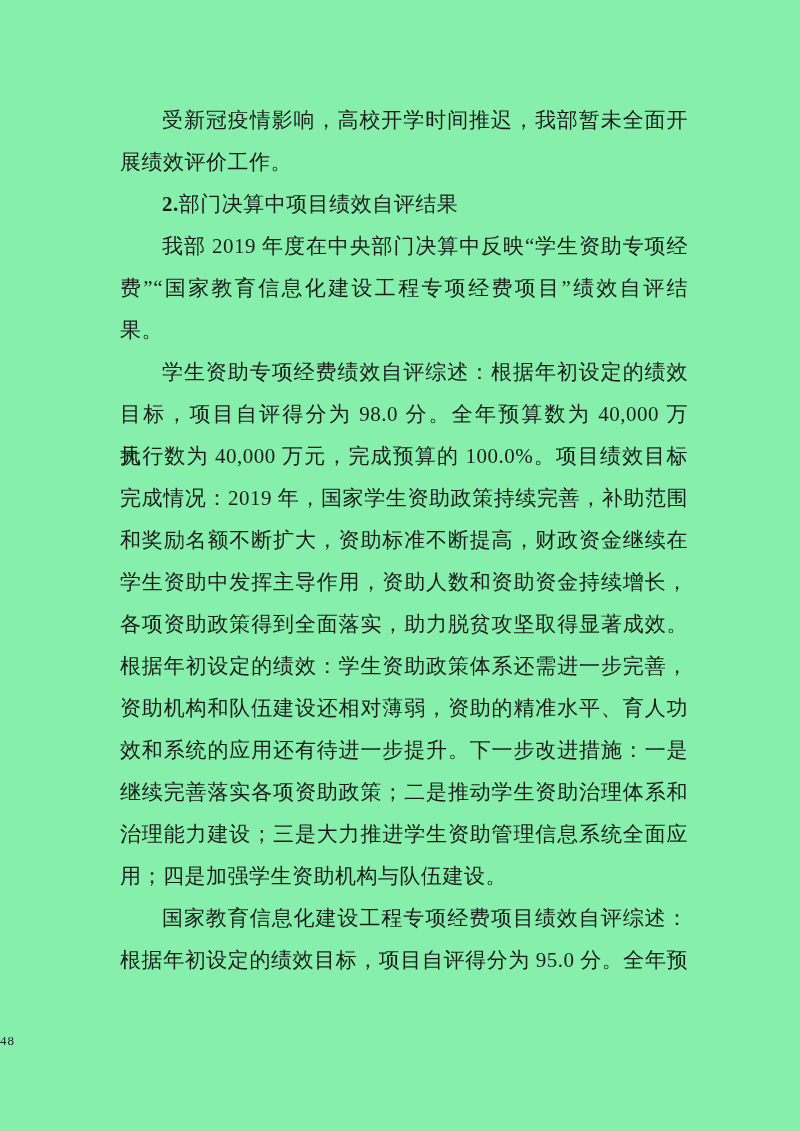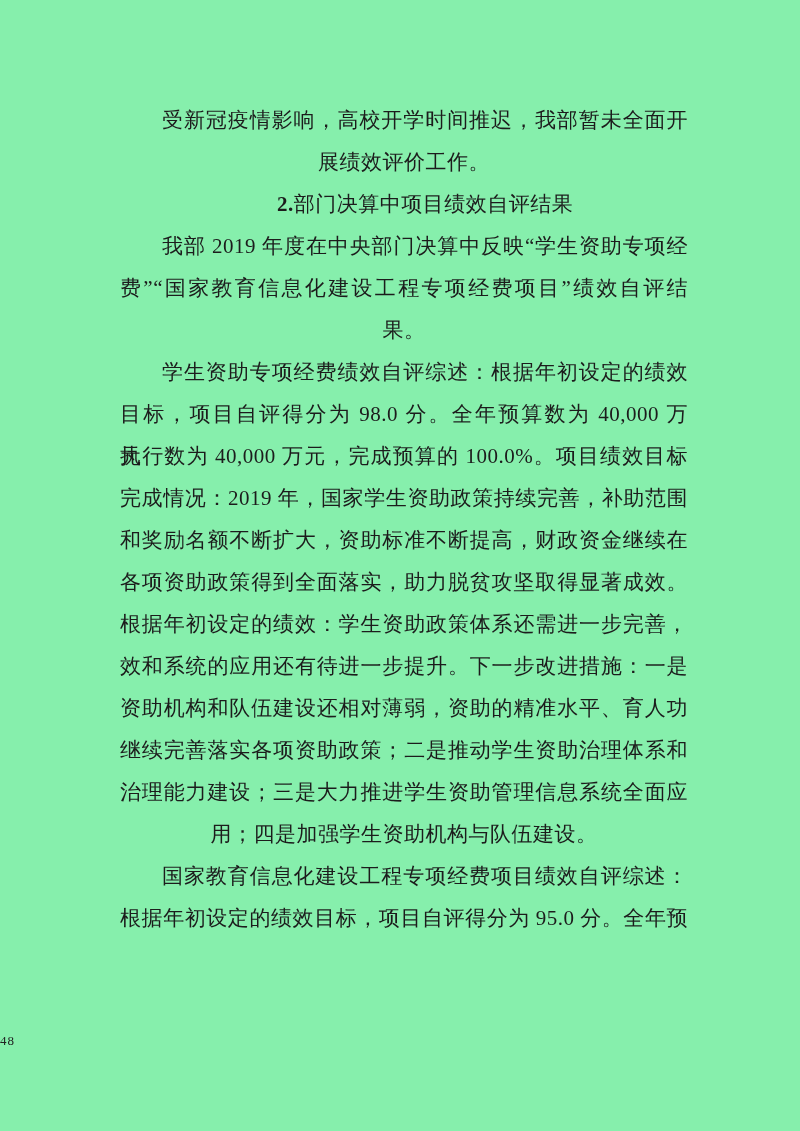--- a/index.html
+++ b/index.html
@@ -22,21 +22,20 @@
     top: 99px;
     width: 568px;
     font-size: 21px;
     line-height: 42px;
   }
   .line {
     height: 42px;
     line-height: 42px;
     white-space: normal;
     letter-spacing: 0.5px;
-    text-align: center;
   }
   
   .j {
     text-align: justify;
     text-align-last: justify;
     text-justify: inter-character;
   }
   .indent {
     text-indent: 42px;
   }
@@ -64,24 +63,25 @@
     <div class="line">展绩效评价工作。</div>
     <div class="line indent"><span class="num">2.</span><span>部门决算中项目绩效自评结果</span></div>
     <div class="line indent j">我部 2019 年度在中央部门决算中反映“学生资助专项经</div>
     <div class="line j">费”“国家教育信息化建设工程专项经费项目”绩效自评结</div>
     <div class="line">果。</div>
     <div class="line indent j">学生资助专项经费绩效自评综述：根据年初设定的绩效</div>
     <div class="line j">目标，项目自评得分为 98.0 分。全年预算数为 40,000 万元，</div>
     <div class="line j">执行数为 40,000 万元，完成预算的 100.0%。项目绩效目标</div>
     <div class="line j">完成情况：2019 年，国家学生资助政策持续完善，补助范围</div>
     <div class="line j">和奖励名额不断扩大，资助标准不断提高，财政资金继续在</div>
+    <div class="line j">学生资助中发挥主导作用，资助人数和资助资金持续增长，</div>
     <div class="line j">各项资助政策得到全面落实，助力脱贫攻坚取得显著成效。</div>
     <div class="line j">根据年初设定的绩效：学生资助政策体系还需进一步完善，</div>
+    <div class="line j">资助机构和队伍建设还相对薄弱，资助的精准水平、育人功</div>
     <div class="line j">效和系统的应用还有待进一步提升。下一步改进措施：一是</div>
-    <div class="line j">资助机构和队伍建设还相对薄弱，资助的精准水平、育人功</div>
     <div class="line j">继续完善落实各项资助政策；二是推动学生资助治理体系和</div>
     <div class="line j">治理能力建设；三是大力推进学生资助管理信息系统全面应</div>
     <div class="line">用；四是加强学生资助机构与队伍建设。</div>
     <div class="line indent j">国家教育信息化建设工程专项经费项目绩效自评综述：</div>
     <div class="line j">根据年初设定的绩效目标，项目自评得分为 95.0 分。全年预</div>
   </div>
 
   <div class="footer">48</div>
 
 </div>

